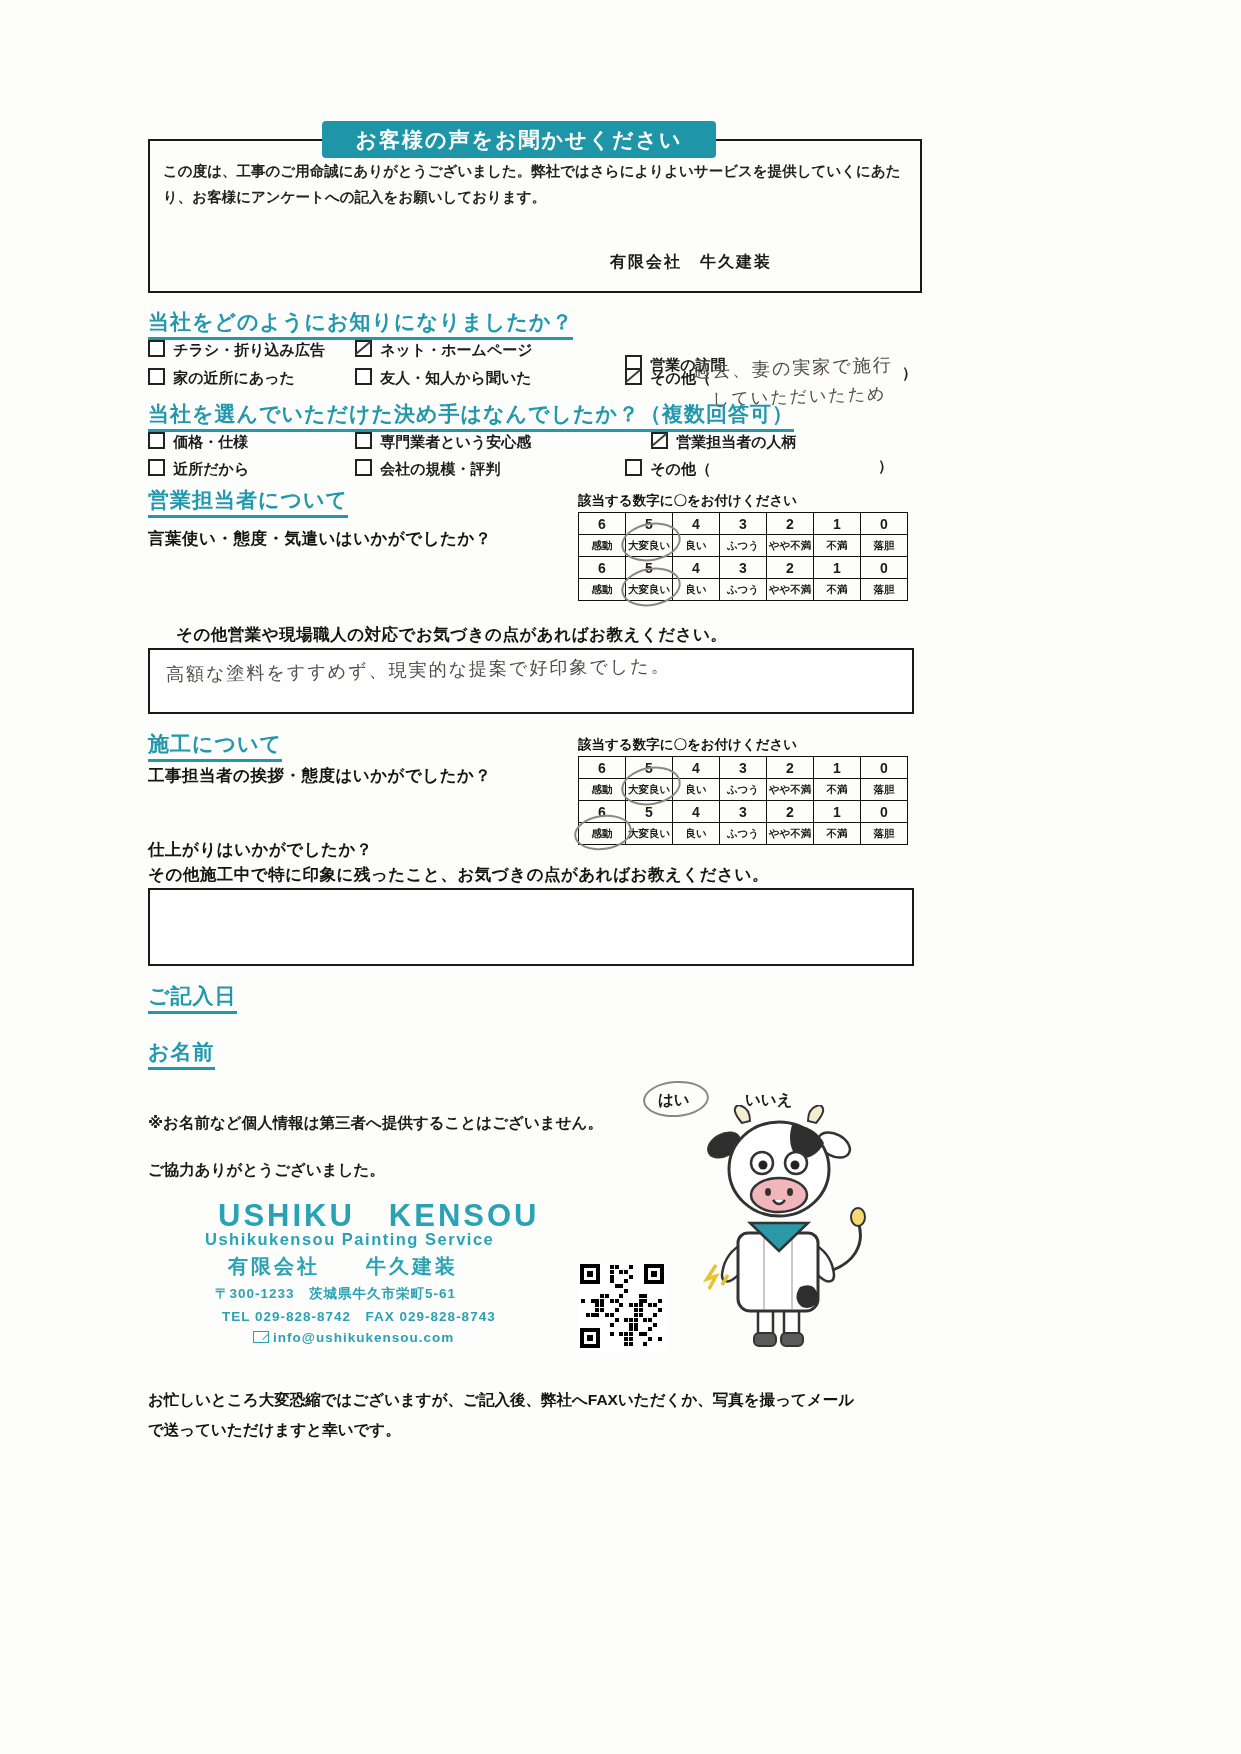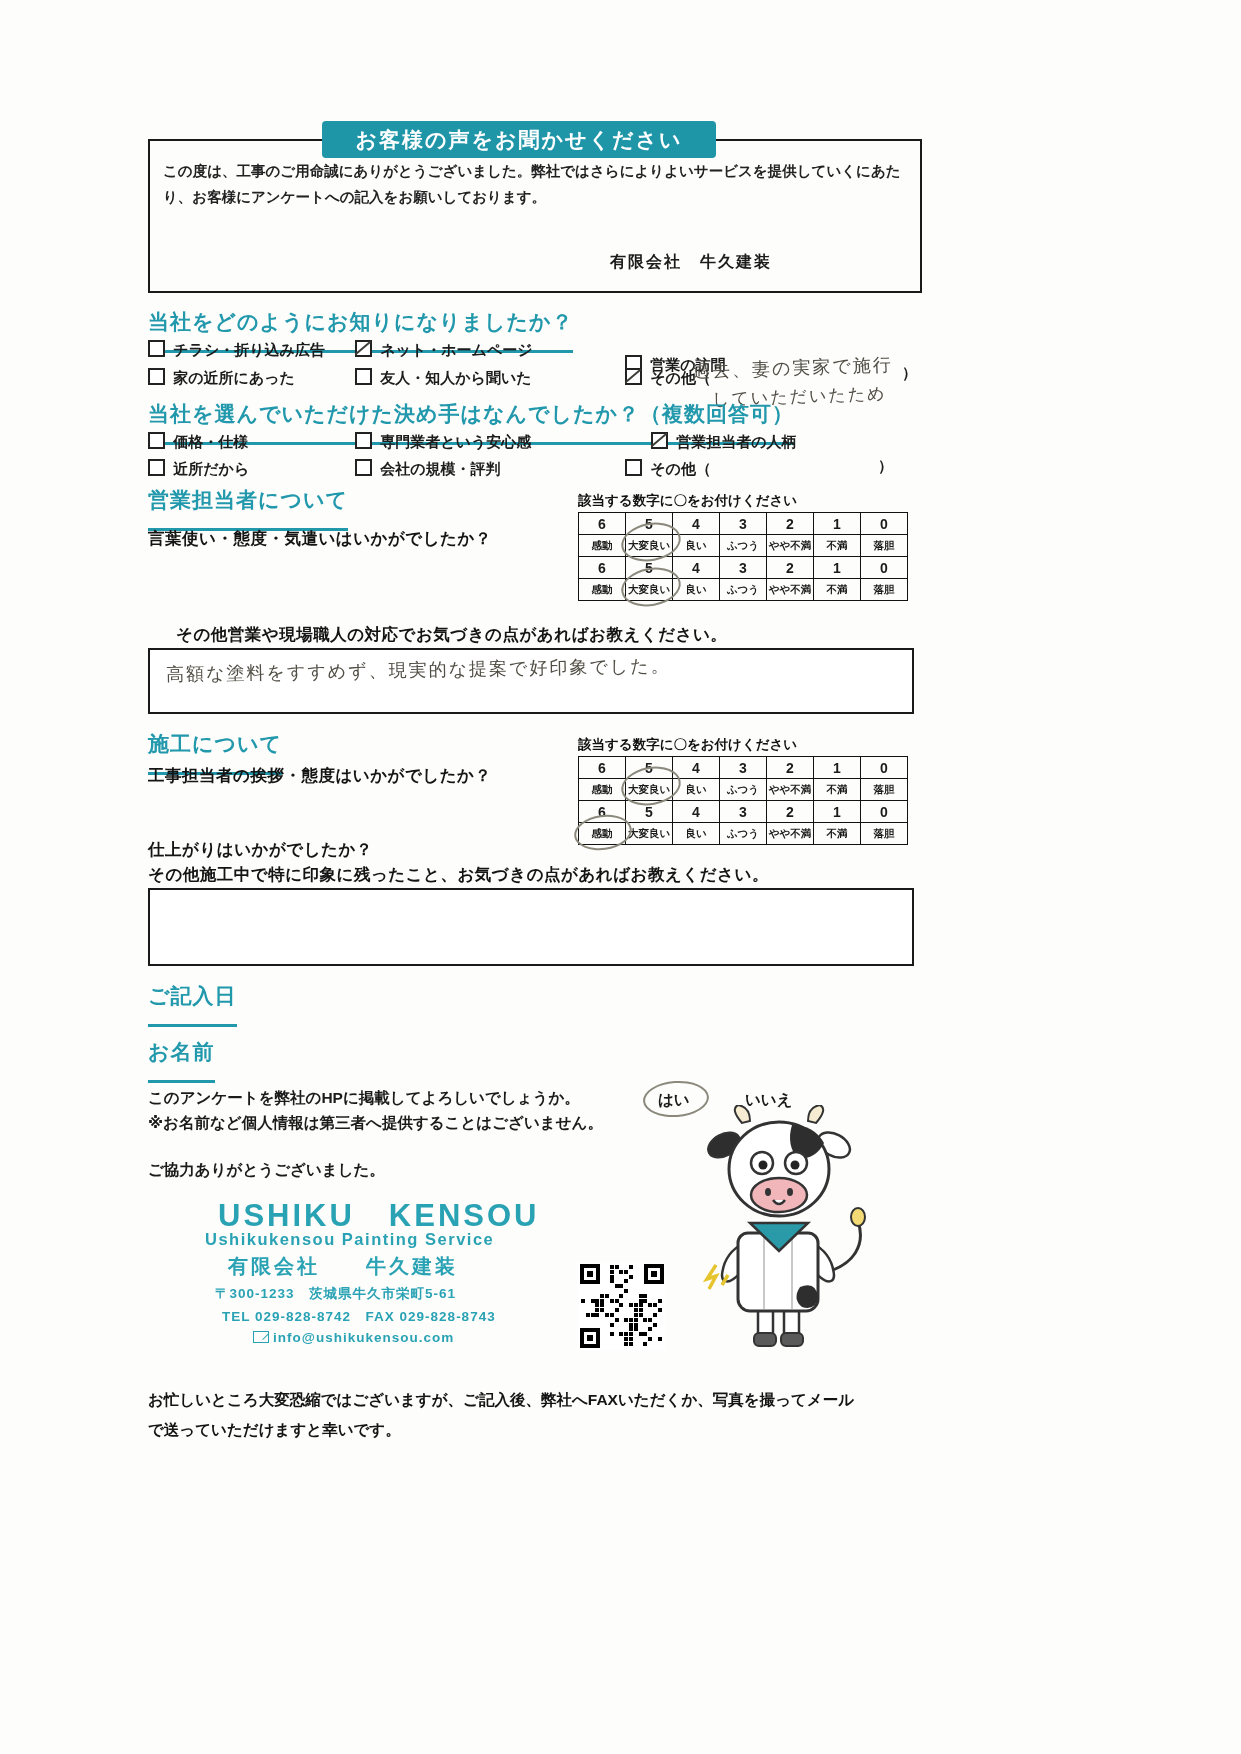--- a/index.html
+++ b/index.html
@@ -11,21 +11,21 @@
   .banner{position:absolute;left:322px;top:121px;width:394px;height:37px;background:#1f95a8;
           border-radius:4px;display:flex;align-items:center;justify-content:center;
           color:#ffffff;font-size:21px;font-weight:bold;letter-spacing:2px;z-index:3;}
   .intro-box{position:absolute;left:148px;top:139px;width:770px;height:150px;border:2px solid #1a1a1a;}
   .intro-text{position:absolute;left:163px;top:158px;width:745px;font-size:14.5px;line-height:26px;
               font-weight:600;color:#222;}
   .intro-sign{position:absolute;left:610px;top:252px;font-size:16px;font-weight:bold;letter-spacing:2px;}
 
   
   .t-head{position:absolute;color:#2198ab;font-weight:bold;font-size:21px;letter-spacing:1px;
-          border-bottom:3px solid #2198ab;padding-bottom:14px;}
+          border-bottom:3px solid #2198ab;padding-bottom:1px;}
 
   
   .opt{position:absolute;font-size:15px;font-weight:700;color:#1c1c1c;white-space:nowrap;}
   .cb{display:inline-block;width:13px;height:13px;border:2px solid #222;position:relative;
       top:2px;margin-right:4px;background:#fff;}
   .cb.checked::after{content:'';position:absolute;left:-4px;top:5px;width:20px;
       border-top:2px solid #3d3d38;transform:rotate(-40deg);}
 
   
   .hand{position:absolute;color:#514e45;font-size:17px;font-weight:500;letter-spacing:2px;
@@ -242,21 +242,20 @@
   <div class="q-text" style="left:148px;top:815px;margin-top:24px;">仕上がりはいかがでしたか？</div>
 
   <div class="blk-head" style="left:148px;top:864px;">その他施工中で特に印象に残ったこと、お気づきの点があればお教えください。</div>
   <div class="c-box" style="left:148px;top:888px;width:762px;height:74px;">
     <div class="hand" style="left:16px;top:8px;"></div>
   </div>
 
   <div class="t-head" style="left:148px;top:982px;">ご記入日</div>
   <div class="t-head" style="left:148px;top:1038px;">お名前</div>
 
-  <div class="pub-q" style="left:148px;top:1088px;">このアンケートを弊社のHPに掲載してよろしいでしょうか。</div>
   <div class="pub-q" style="left:148px;top:1113px;">※お名前など個人情報は第三者へ提供することはございません。</div>
   <div class="pub-choice" style="left:658px;top:1090px;">はい</div>
   <div class="circle" style="left:643px;top:1081px;width:62px;height:32px;transform:rotate(-4deg);"></div>
   <div class="pub-choice" style="left:745px;top:1090px;">いいえ</div>
 
   <div class="pub-q" style="left:148px;top:1160px;">ご協力ありがとうございました。</div>
 
   <div class="co-en" style="left:218px;top:1195px;">USHIKU　KENSOU</div>
   <div class="co-tag" style="left:205px;top:1230px;">Ushikukensou  Painting  Service</div>
   <div class="co-jp" style="left:228px;top:1253px;">有限会社　　牛久建装</div>

